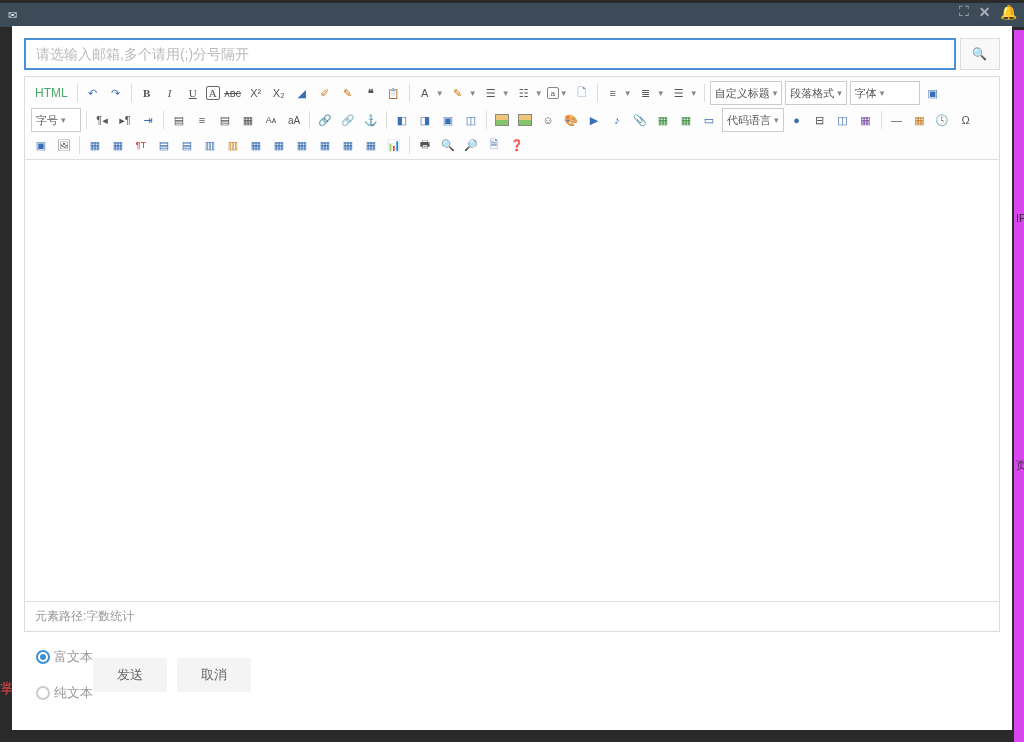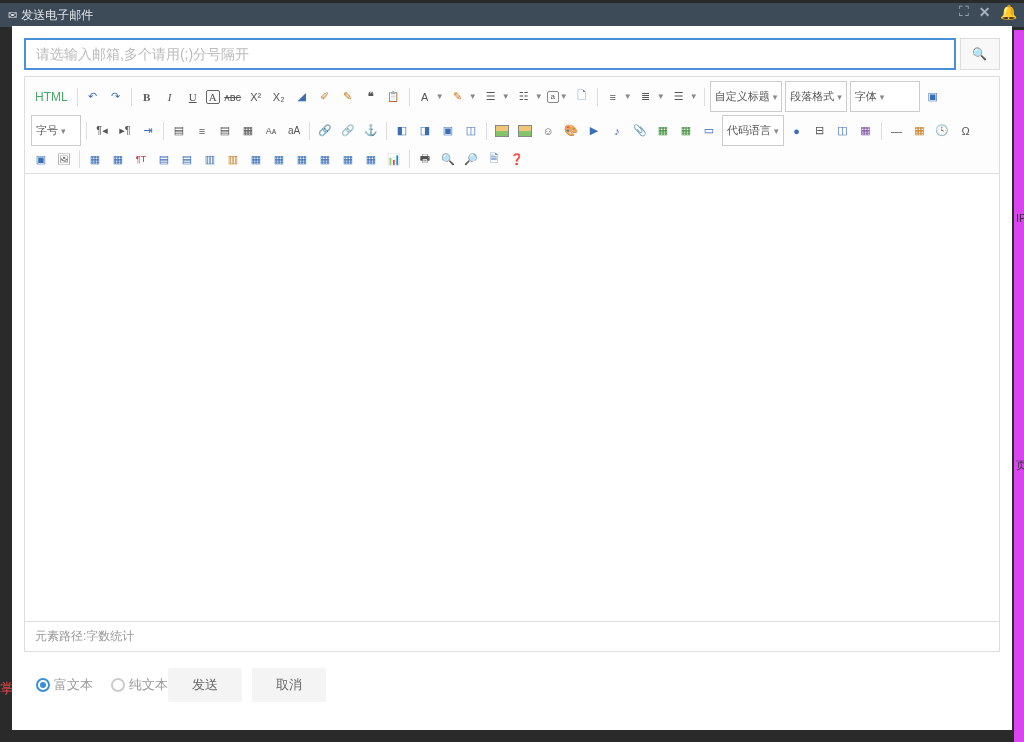--- a/index.html
+++ b/index.html
@@ -22,30 +22,30 @@
 .title-row { display: flex; border: 1px solid #ddd; margin-bottom: 8px; }
 .title-label { padding: 8px 24px; color: #555; border-right: 1px solid #eee; }
 .title-input { flex: 1; border: none; outline: none; padding: 8px 10px; font-size: 13px; }
 .title-input::placeholder { color: #bbb; }
 
 .editor-wrap { border: 1px solid #ddd; flex: 1; display: flex; flex-direction: column; background: #fff; overflow: hidden; }
 .toolbar { border-bottom: 1px solid #ddd; padding: 4px 6px; background: #fdfdfd; display: flex; flex-wrap: wrap; align-items: center; gap: 3px; }
 .tb-btn { width: 20px; height: 20px; display: inline-flex; align-items: center; justify-content: center; cursor: pointer; color: #555; font-size: 11px; border-radius: 2px; }
 .tb-btn.txt { width: auto; padding: 0 4px; font-size: 12px; color: #4a6; }
 .tb-sep { width: 1px; height: 18px; background: #ddd; margin: 0 2px; }
-.tb-sel { border: 1px solid #ccc; padding: 1px 4px; font-size: 11px; color: #555; background: #fff; cursor: pointer; display:inline-flex; align-items:center; gap:3px; height:31px; }
+.tb-sel { border: 1px solid #ccc; padding: 1px 4px; font-size: 11px; color: #555; background: #fff; cursor: pointer; display:inline-flex; align-items:center; gap:3px; height:24px; }
 .tb-sel .caret { font-size: 9px; color: #888; }
 .tb-dd { display:inline-flex; align-items:center; }
 .tb-dd .mini-caret { width:10px; height:20px; display:inline-flex; align-items:center; justify-content:center; font-size:8px; color:#888; cursor:pointer; }
 
 .editor-area { flex: 1; background: #fff; }
 .editor-footer { border-top: 1px solid #ddd; padding: 6px 10px; display: flex; justify-content: flex-start; color: #999; font-size: 12px; }
 
 .bottom-row { display: flex; align-items: center; padding: 16px 12px; }
-.radio-group { display: flex; align-items: center; gap: 18px; }
+.radio-group { display: flex; align-items: center; gap: 18px; flex-direction: column; }
 .radio-item { display: flex; align-items: center; gap: 4px; color: #999; font-size: 13px; cursor: pointer; }
 .radio-outer { width: 14px; height: 14px; border-radius: 50%; border: 2px solid #3b8fd6; display: inline-flex; align-items: center; justify-content: center; }
 .radio-outer.off { border-color: #ccc; }
 .radio-inner { width: 6px; height: 6px; border-radius: 50%; background: #3b8fd6; }
 .btns { flex: 1; display: flex; justify-content: flex-start; gap: 10px; }
 .btn { padding: 8px 24px; background: #f4f4f4; border: none; color: #666; cursor: pointer; font-size: 13px; border-radius: 2px; }
 
 .bg-label { position: absolute; left: 0; top: 680px; color: #e84545; font-size: 14px; z-index: 0; }
 .bg-strip { position:absolute; right:0; top:30px; bottom:0; width:10px; background:#d946ef; color:#333; font-size:11px;margin-left:47px; }
 .bg-strip span { display:block; padding:2px; }
@@ -62,21 +62,20 @@
 <div class="bg-label">
   <span>掌柜</span>&nbsp;&nbsp;<span>青苔901027</span>
 </div>
 <div class="bg-strip">
   <span style="margin-top:180px;">IP</span>
   <span style="margin-top:230px;">页</span>
 </div>
 
 <div class="header">
   <span class="header-icon">✉</span>
-  <span class="header-title">发送电子邮件</span>
 </div>
 <div class="header-actions">
   <span>⛶</span>
   <span style="font-weight:bold;">✕</span>
   <span style="color:#7a8894;">🔔</span>
 </div>
 
 <div class="modal">
   <div class="content">
 

